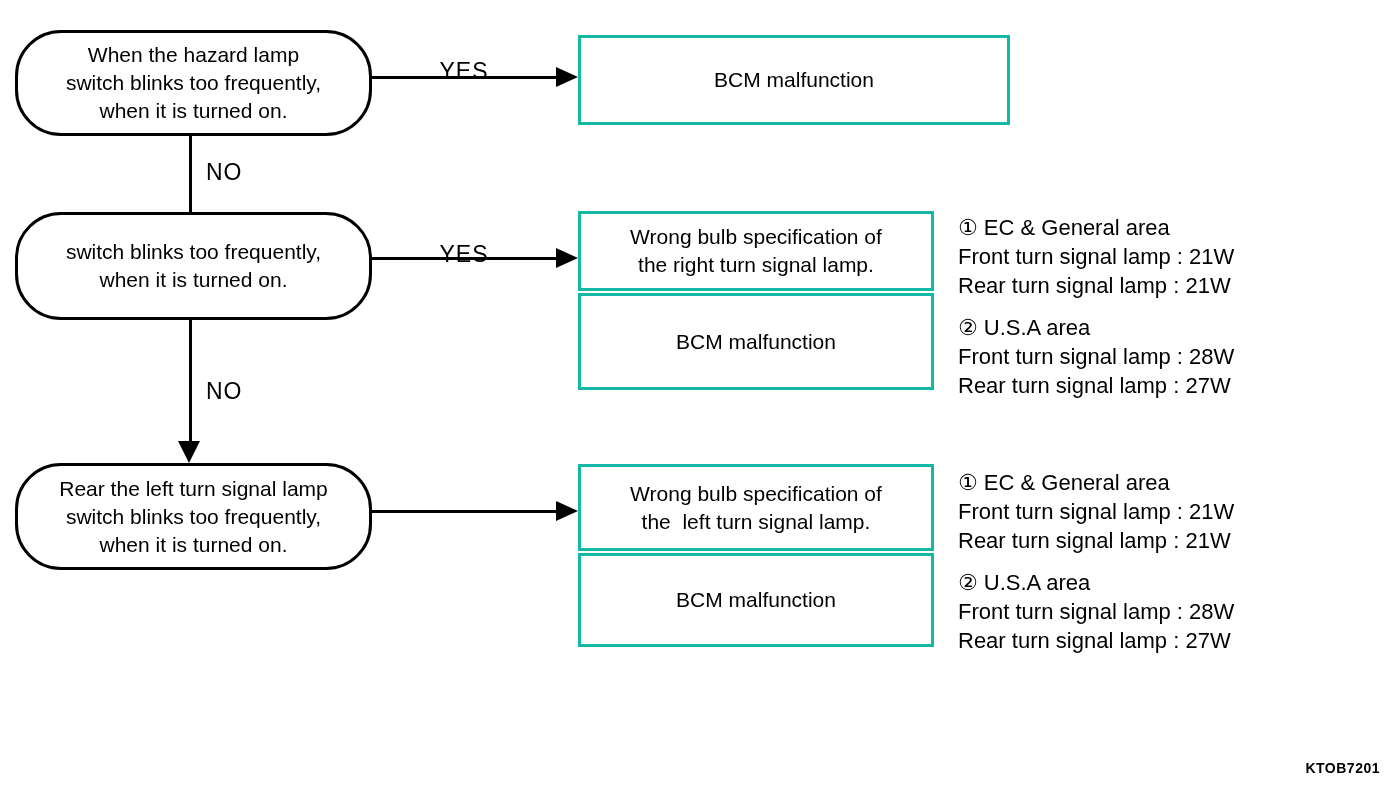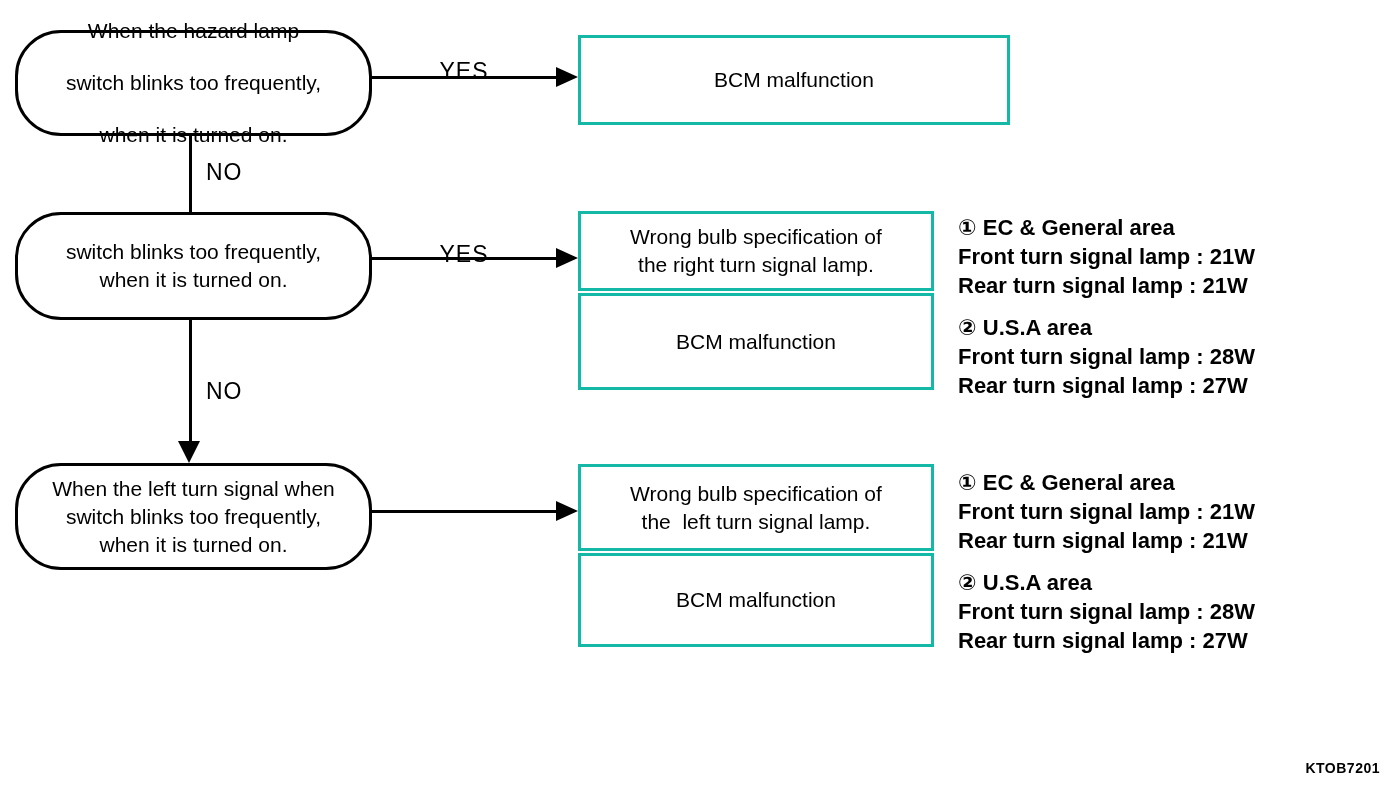--- a/index.html
+++ b/index.html
@@ -60,42 +60,42 @@
     border-top: 22px solid #000;
   }
   
   .lbl {
     font-size: 23px;
     line-height: 23px;
     letter-spacing: 1px;
   }
   .lbl-yes { width: 64px; text-align: center; margin-top: 13px; }
   
-  .note-block { font-size: 22px; font-weight: bold; }
+  .note-block { font-size: 22px; }
   .note-line {
     height: 29px;
     line-height: 29px;
     white-space: pre-wrap;
   }
   .note-line.group2 { margin-top: 13px; }
   
   .figcode {
     width: 150px;
     text-align: right;
     font-size: 14px;
     font-weight: bold;
     letter-spacing: 0.5px;
   }
 </style>
 </head>
 <body>
 
 <div id="canvas">
 
-  <div class="abs cond" style="left:15px; top:30px; width:357px; height:106px;gap:24px;">
+  <div class="abs cond" style="left:15px; top:30px; width:357px; height:106px;">
     <span class="bline">When the hazard lamp</span>
     <span class="bline">switch blinks too frequently,</span>
     <span class="bline">when it is turned on.</span>
   </div>
 
   <div class="abs lbl lbl-yes" style="left:432px; top:47px;">YES</div>
 
   <div class="abs hline" style="left:371px; top:76px; width:187px;"></div>
   <div class="abs head-right" style="left:556px; top:67px;"></div>
 
@@ -131,21 +131,21 @@
     <div class="note-line group2">② U.S.A area</div>
     <div class="note-line">Front turn signal lamp : 28W</div>
     <div class="note-line">Rear turn signal lamp : 27W</div>
   </div>
 
   <div class="abs vline" style="left:189px; top:320px; height:122px;"></div>
   <div class="abs head-down" style="left:178px; top:441px;"></div>
   <div class="abs lbl" style="left:206px; top:380px;">NO</div>
 
   <div class="abs cond" style="left:15px; top:463px; width:357px; height:107px;">
-    <span class="bline">When the left turn signal when</span>
+    <span class="bline">Rear the left turn signal lamp</span>
     <span class="bline">switch blinks too frequently,</span>
     <span class="bline">when it is turned on.</span>
   </div>
 
   <div class="abs hline" style="left:371px; top:510px; width:187px;"></div>
   <div class="abs head-right" style="left:556px; top:501px;"></div>
 
   <div class="abs rect" style="left:578px; top:464px; width:356px; height:87px;">
     <span class="bline">Wrong bulb specification of</span>
     <span class="bline">the  left turn signal lamp.</span>

